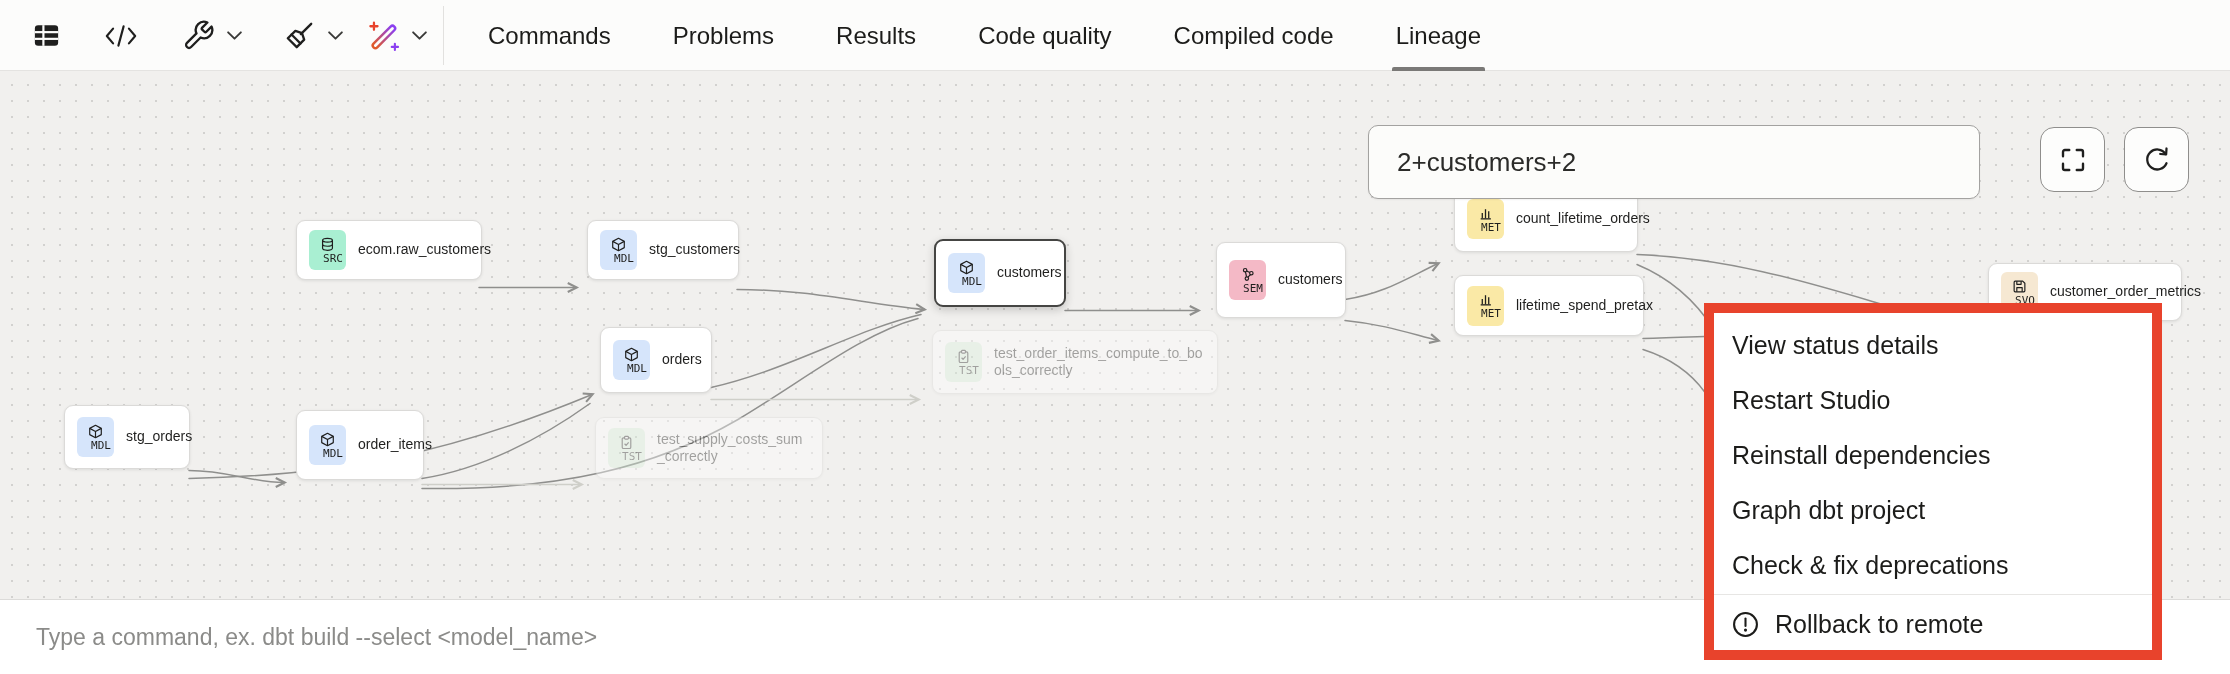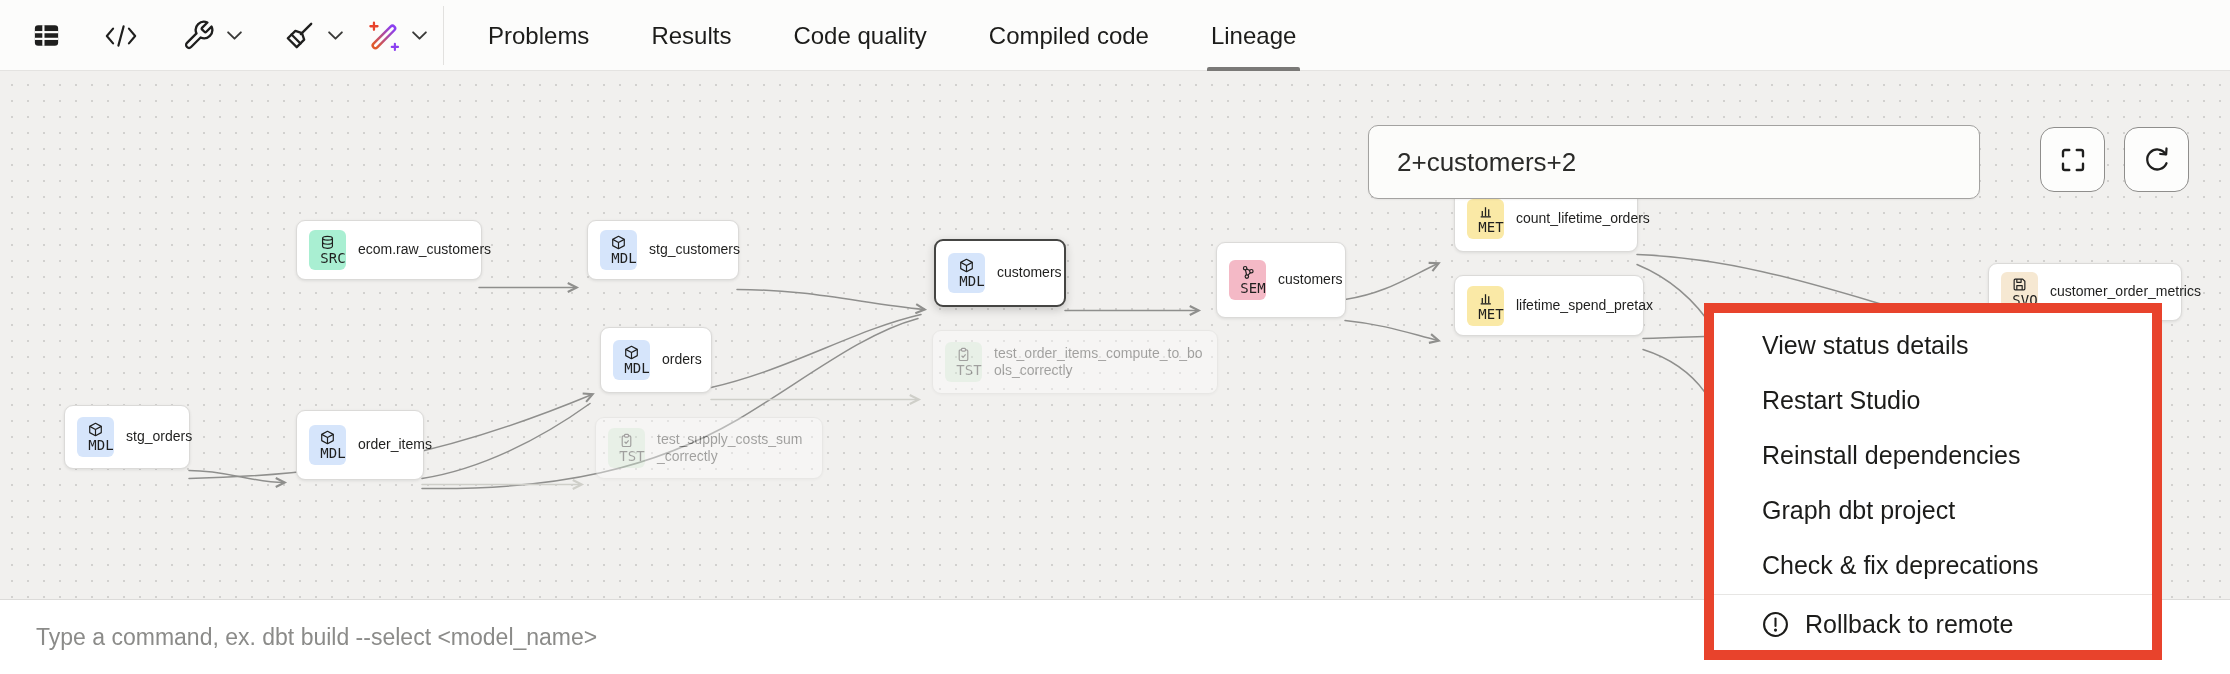--- a/index.html
+++ b/index.html
@@ -29,42 +29,42 @@
 
   
   .node { position:absolute; z-index:2; background:#ffffff; border:1px solid #dbdad8;
     border-radius:9px; box-shadow:0 1px 3px rgba(40,40,40,.10);
     display:flex; align-items:center; padding:0 12px; cursor:pointer; }
   .node.selected { border:2px solid #454543; box-shadow:0 3px 8px rgba(40,40,40,.22); }
   .node.faded { opacity:.38; }
   .badge { flex:0 0 auto; width:37px; height:40px; border-radius:6px;
     display:flex; flex-direction:column; align-items:center; justify-content:center; gap:1px; }
   .badge svg { display:block; }
-  .badge .badge-label { font-family:"DejaVu Sans Mono", monospace; font-size:14px; color:#1f1f1e; line-height:1;padding-left:11px; }
+  .badge .badge-label { font-family:"DejaVu Sans Mono", monospace; font-size:11px; color:#1f1f1e; line-height:1;padding-left:11px; }
   .node .label { margin-left:12px; font-size:14px; color:#1f1f1e; line-height:1.25; }
   .node.faded .label { word-break:break-word; }
 
   
   #selector-group { position:absolute; left:1368px; top:125px; width:612px; height:74px;
     background:#fcfcfa; border:1.5px solid #a3a2a0; border-radius:10px; z-index:3;
     display:flex; align-items:stretch; box-shadow:0 1px 2px rgba(40,40,40,.06); }
   #selector-input { flex:1 1 auto; min-width:0; border:none; outline:none; background:transparent;
     font-family:"Liberation Sans", sans-serif; font-size:26px; color:#2b2b29; padding:0 0 0 28px; }
   #update-graph-btn { flex:0 0 228px; border-left:1.5px solid #a3a2a0; display:flex;
     align-items:center; justify-content:center; font-size:26px; font-weight:700; color:#2b2b29; cursor:pointer; }
   .corner-btn { position:absolute; top:127px; width:65px; height:65px; background:#fdfdfc;
     border:1.5px solid #8f8e8c; border-radius:14px; display:flex; align-items:center; justify-content:center;
     cursor:pointer; z-index:3; }
   #fullscreen-btn { left:2040px; }
   #refresh-btn { left:2124px; }
 
   
   #context-menu { position:absolute; left:1704px; top:303px; width:458px; height:357px;
     background:#ffffff; border:10px solid #e8432c; z-index:20; padding:5px 0; }
-  .menu-item { height:55px; display:flex; align-items:center; padding-left:48px;
+  .menu-item { height:55px; display:flex; align-items:center; padding-left:18px;
     font-size:25px; font-weight:500; color:#1c1c1a; cursor:pointer; white-space:nowrap;text-align:center; }
   .menu-divider { height:1px; background:#e7e6e4; margin:1px 0 2px 0; }
   .menu-item .warn { margin-right:16px; display:flex; align-items:center; }
 
   
   #command-bar { position:absolute; left:0; top:599px; width:2230px; height:75px;
     background:#ffffff; border-top:1px solid #dcdbd9; z-index:5; }
   #command-input { position:absolute; left:36px; top:0; width:1360px; height:75px;
     border:none; outline:none; background:transparent;
     font-family:"Liberation Sans", sans-serif; font-size:23px; color:#15803d; }
@@ -127,20 +127,21 @@
         <path d="M19.5 21 h4.4 M21.7 18.8 v4.4" stroke="#8b3ff0" stroke-width="1.5" stroke-linecap="round"></path>
       </svg>
     </div>
     <div class="chev" style="left:411px;">
       <svg width="17" height="11" viewBox="0 0 16 10" fill="none" stroke="#3a3a38" stroke-width="1.8" stroke-linecap="round" stroke-linejoin="round">
           <polyline points="2,2 8,8 14,2"></polyline>
         </svg>
     </div>
     <div id="toolbar-divider"></div>
     <div id="tabs">
+        <div class="tab">Commands</div>
         <div class="tab">Problems</div>
         <div class="tab">Results</div>
         <div class="tab">Code quality</div>
         <div class="tab">Compiled code</div>
         <div class="tab active">Lineage</div>
       </div>
   </div>
 
   <div id="canvas">
     <svg id="edges" viewBox="0 71 2230 528" style="top:0;">

